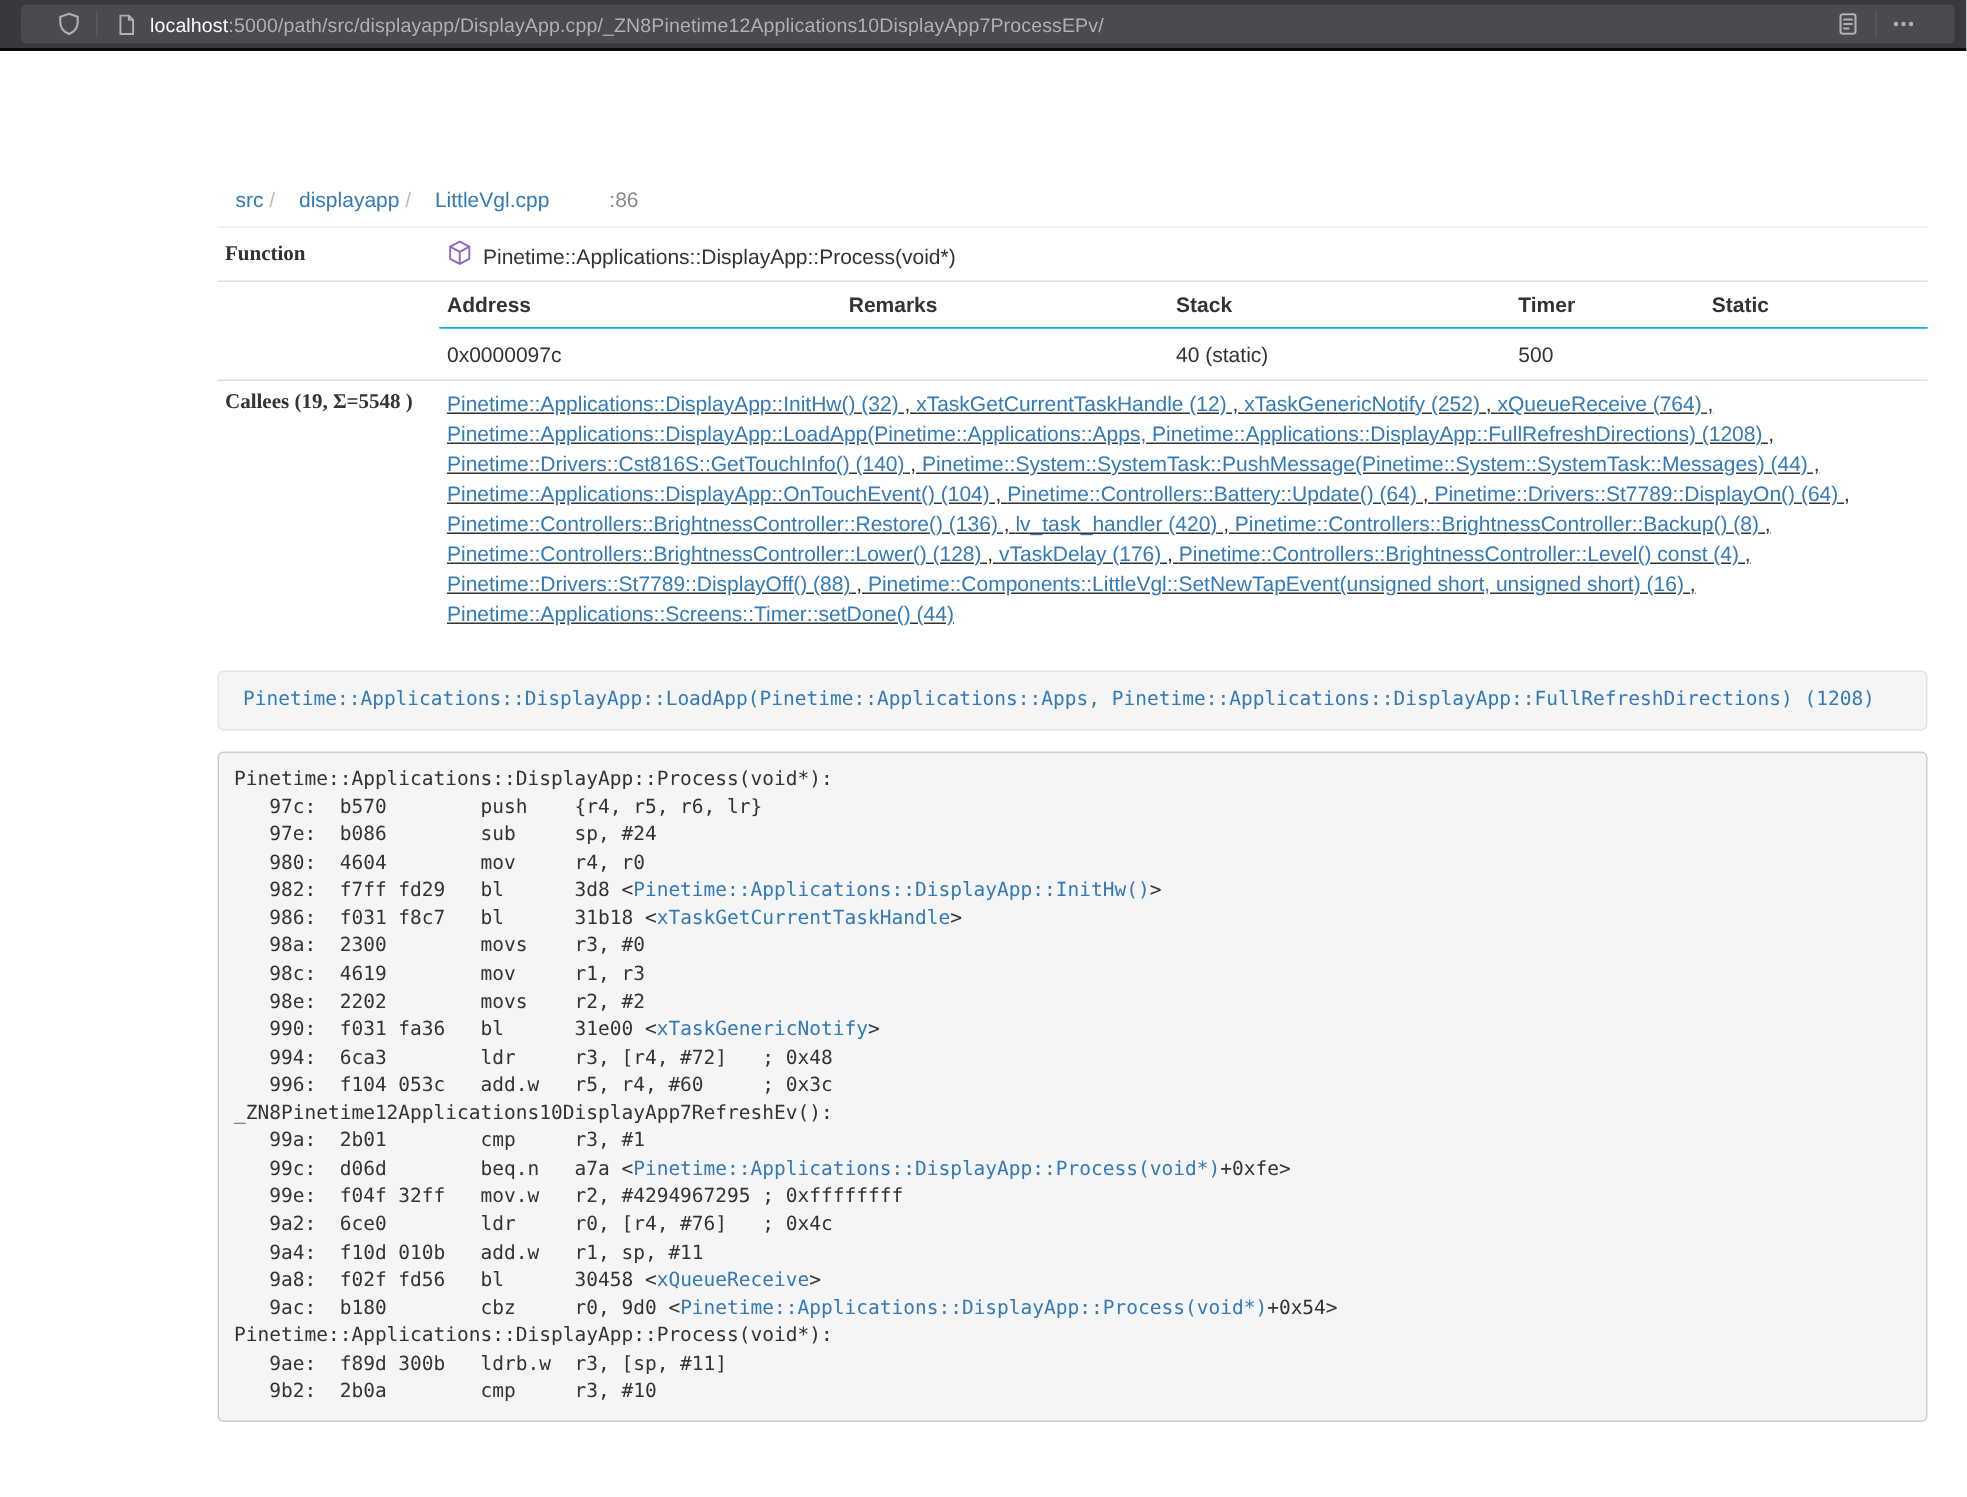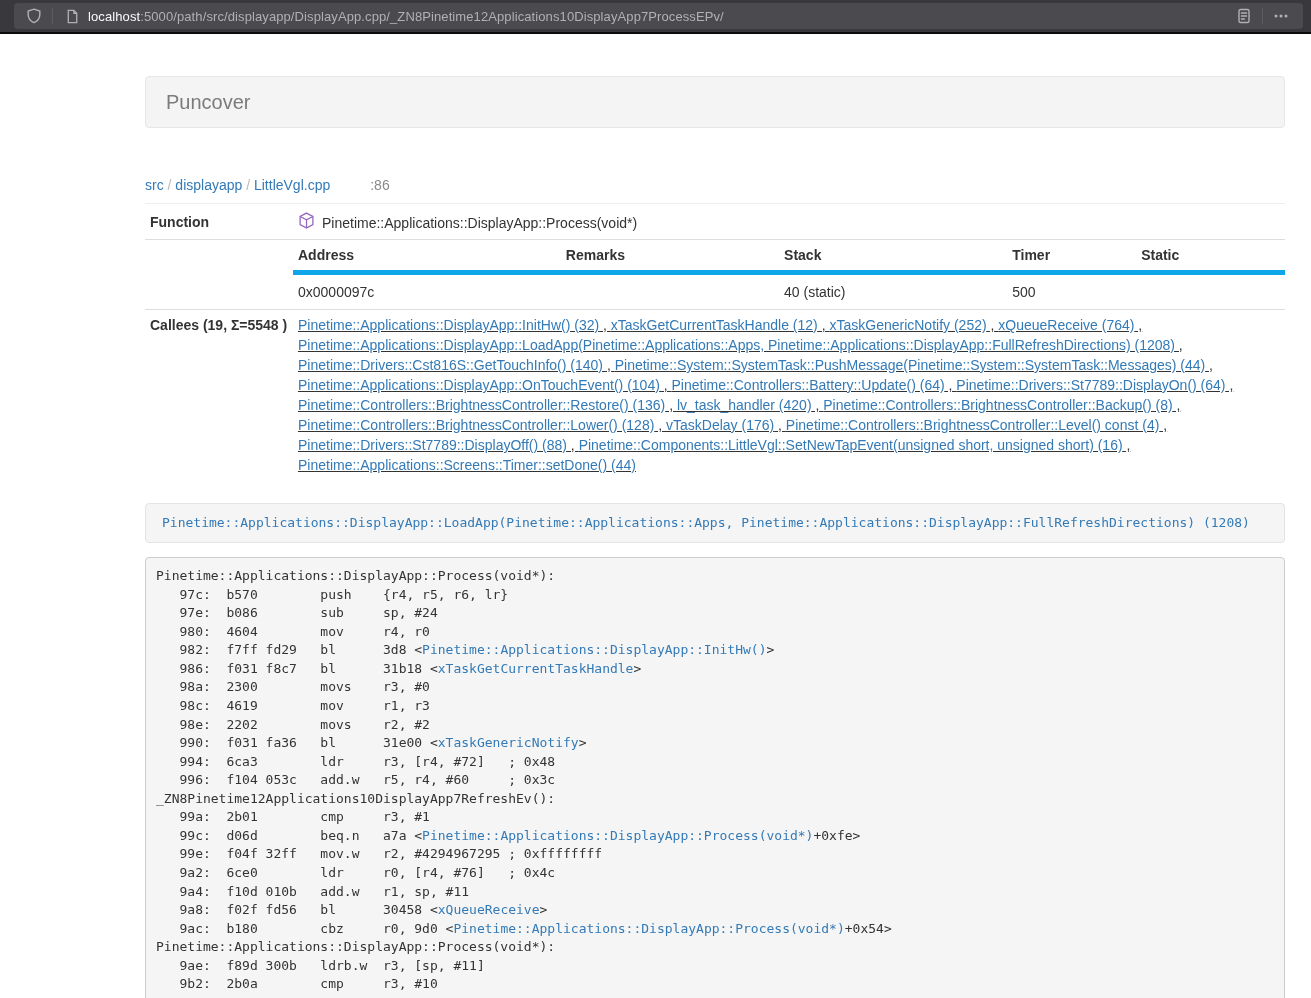--- a/index.html
+++ b/index.html
@@ -18,21 +18,21 @@
     display: flex; align-items: center;
     padding: 0 8px 0 14px;
   }
   .urlbar {
     flex: 1; height: 26px;
     background: #4a4a4f;
     border-radius: 4px;
     display: flex; align-items: center;
     color: #b1b1b3;
     font-size: 13px;
-    padding: 0 6px;
+    padding: 0 18px;
   }
   .urlbar .idbox { display: flex; align-items: center; padding: 0 8px 0 6px; }
   .vsep { width: 1px; height: 16px; background: #5c5c61; margin: 0 2px; }
   .urlbar .pgicon { margin: 0 8px 0 10px; display: flex; }
   .urltext {
     flex: 1; white-space: nowrap; overflow: hidden;
     letter-spacing: 0.1px;
   }
   .urltext .host { color: #fbfbfe; }
   .urltext .rest { color: #b1b1b3; }
@@ -51,43 +51,43 @@
     padding: 13px 20px;
     height: 52px;
   }
   .title-panel .t {
     font-size: 20px; line-height: 24px; color: #7b7b7b;
   }
   .crumbs {
     margin-top: 47px;
     font-size: 14px; line-height: 20px;
   }
-  .crumbs a { color: #337ab7; text-decoration: none; }
+  .crumbs a { color: #337ab7; text-decoration: none; margin-left: 12px; }
   .crumbs .bc-sep { color: #bbb; }
   .crumbs .bc-suffix { color: #8a8a8a; padding-left: 40px; }
   hr.divider {
     border: 0; border-top: 1px solid #eee;
     margin: 8px 0 3px 0;
   }
   
   table.main { width: 100%; border-collapse: collapse; font-size: 14px; }
   table.main th, table.main td {
     text-align: left; vertical-align: top;
     padding: 5px; line-height: 20px;
     font-weight: normal;
   }
-  table.main > tbody > tr > th { width: 148px; font-weight: bold; white-space: nowrap; }
+  table.main > tbody > tr > th { width: 148px; font-weight: bold; white-space: nowrap; font-family: Liberation Serif, serif; }
   table.main > tbody > tr + tr > th,
   table.main > tbody > tr + tr > td { border-top: 1px solid #ddd; }
   td.nested-cell { padding: 0 !important; }
   table.inner { width: 100%; border-collapse: collapse; font-size: 14px; }
   table.inner th {
     text-align: left; font-weight: bold;
     padding: 5px; line-height: 20px;
-    border-bottom: 5px solid #0ea5e9;
+    border-bottom: 1px solid #0ea5e9;
   }
   table.inner td { padding: 7px 5px; line-height: 20px; margin-left: 36px; }
   .func-cell { display: flex; align-items: center; gap: 7px; }
   .callees a, a.sym { color: #337ab7; text-decoration: none; }
   .callees { line-height: 20px; text-decoration: underline; }
   
   .well {
     margin-top: 23px;
     background: #f5f5f5;
     border: 1px solid #e3e3e3;
@@ -143,23 +143,20 @@
           <circle cx="3" cy="8" r="1.5" fill="#b1b1b3"></circle>
           <circle cx="8" cy="8" r="1.5" fill="#b1b1b3"></circle>
           <circle cx="13" cy="8" r="1.5" fill="#b1b1b3"></circle>
         </svg>
     </span>
   </div>
 </div>
 
 <div class="page">
 
-  <div class="title-panel">
-    <span class="t">Puncover</span>
-  </div>
 
   <div class="crumbs"><a href="#">src</a><span class="bc-sep"> / </span><a href="#">displayapp</a><span class="bc-sep"> / </span><a href="#">LittleVgl.cpp</a><span class="bc-suffix">:86</span></div>
 
   <hr class="divider">
 
   <table class="main">
     <tbody>
       <tr>
         <th>Function</th>
         <td>

